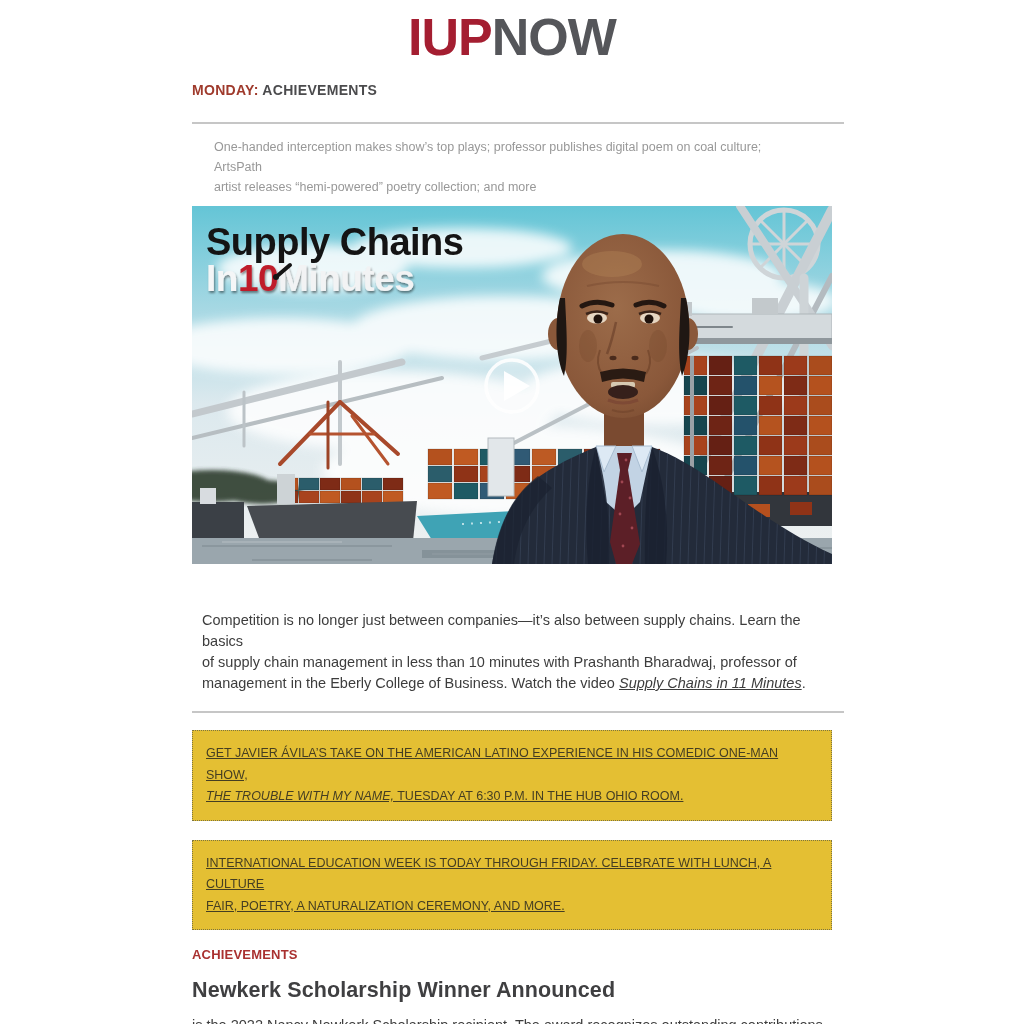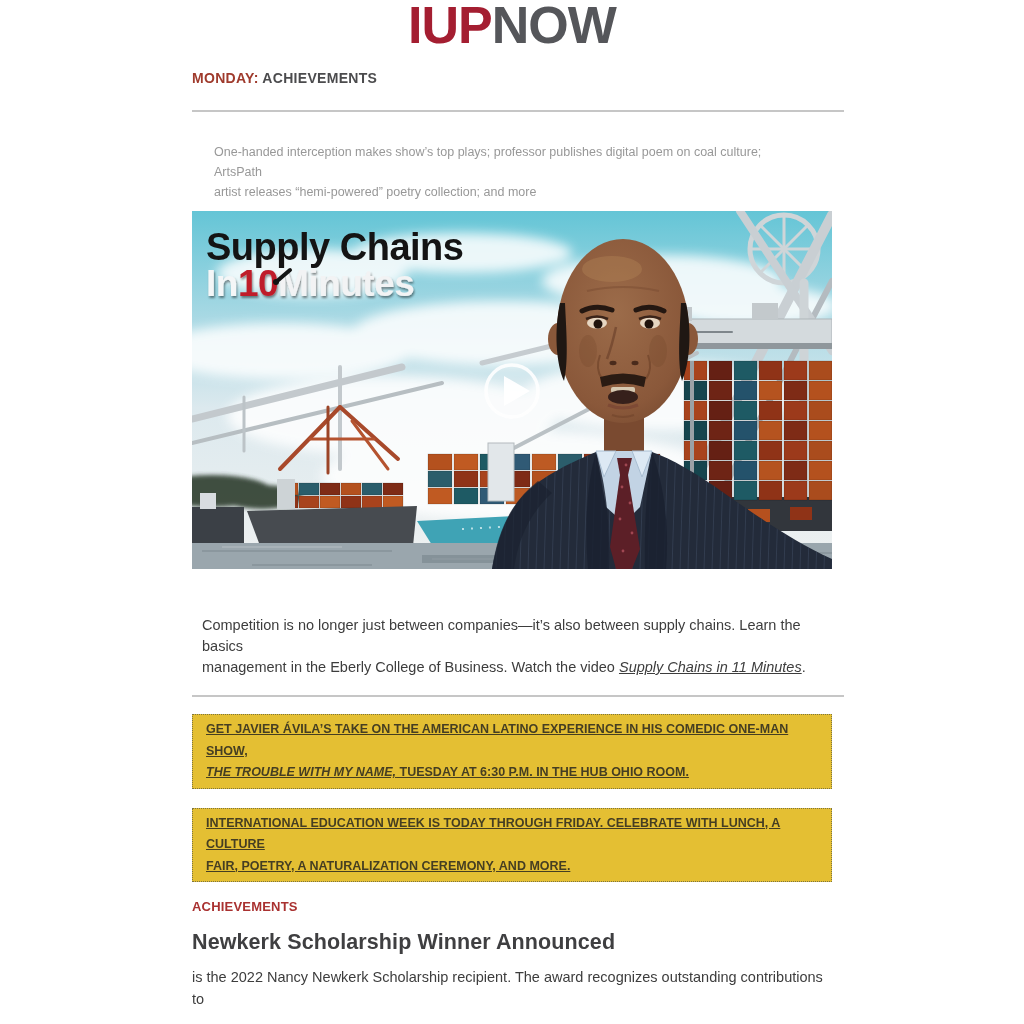--- a/index.html
+++ b/index.html
@@ -1,43 +1,43 @@
 <!DOCTYPE html>
 <html><head>
 <meta charset="utf-8">
 <style>
   html,body{margin:0;padding:0;background:#ffffff;}
   .page{width:1024px;height:1024px;background:#ffffff;overflow:hidden;
         font-family:"Liberation Sans","DejaVu Sans",sans-serif;}
   .content{width:640px;margin:0 auto;}
 
-  .logo{ text-align:center;padding-top:0;font-size:52px;font-weight:bold;
+  .logo{ text-align:center;padding-top:12px;font-size:52px;font-weight:bold;
          letter-spacing:-1px;line-height:50px;}
   .logo .iup{color:#a41e31;}
   .logo .now{color:#55565a;}
 
   .edition{margin-top:20px;font-size:14px;font-weight:bold;
            letter-spacing:.3px;color:#4b4b4d;}
   .edition .day{color:#9f3a2c;}
 
   hr.rule{border:0;border-top:2px solid #c6c6c6;width:652px;margin:24px auto 0 auto;}
   hr.rule2{margin-top:17px;}
 
-  .preview{margin-top:30px;padding:0 22px;font-size:12.5px;line-height:20px;color:#989898;}
+  .preview{margin-top:13px;padding:0 22px;font-size:12.5px;line-height:20px;color:#989898;}
   .preview span{display:block;}
 
   .video-wrap{margin-top:9px;width:640px;height:391px;position:relative;cursor:pointer;}
   .video-wrap svg{display:block;}
 
   p.bodytext{margin:13px 0 0 10px;font-size:14.5px;line-height:21px;color:#3d3d3d;}
   p.bodytext .ln{display:block;}
   .inline-link{font-style:italic;text-decoration:underline;color:#3d3d3d;cursor:pointer;}
 
   .alert{margin-top:17px;background:#e4bf33;border:1px dotted #7d7440;
-         padding:4px 13px;font-size:12.5px;font-weight:bold;line-height:21.5px;
+         padding:12px 13px;font-size:12.5px;font-weight:normal;line-height:21.5px;
          color:#453e22;}
   .alert + .alert{margin-top:19px;}
   .alert .aline{display:block;}
   .alert span.u{text-decoration:underline;cursor:pointer;}
   .alert .it{font-style:italic;}
 
   .section-label{margin-top:17px;font-size:13px;font-weight:bold;color:#a93130;
                  letter-spacing:.2px;}
 
   h2.headline{margin:16px 0 0 0;font-size:21.5px;line-height:24px;font-weight:bold;
@@ -389,20 +389,21 @@
 
         <g>
           <circle cx="320" cy="180" r="26" fill="rgba(255,255,255,0.16)" stroke="#ffffff" stroke-width="3.5" opacity="0.9"></circle>
           <polygon points="312,165 312,195 338,180" fill="#ffffff" opacity="0.95"></polygon>
         </g>
       </svg>
     </div>
 
     <p class="bodytext">
       <span class="ln">Competition is no longer just between companies—it’s also between supply chains. Learn the basics</span>
+      <span class="ln">of supply chain management in less than 10 minutes with Prashanth Bharadwaj, professor of</span>
       <span class="ln"><span>management in the Eberly College of Business. Watch the video </span><span class="inline-link">Supply Chains in 11 Minutes</span><span>.</span></span>
     </p>
 
     <hr class="rule rule2">
 
     <div class="alert">
       <span class="aline"><span class="u">GET JAVIER ÁVILA’S TAKE ON THE AMERICAN LATINO EXPERIENCE IN HIS COMEDIC ONE-MAN SHOW,</span></span>
       <span class="aline"><span class="u it">THE TROUBLE WITH MY NAME,</span><span class="u"> TUESDAY AT 6:30 P.M. IN THE HUB OHIO ROOM.</span></span>
     </div>
 

